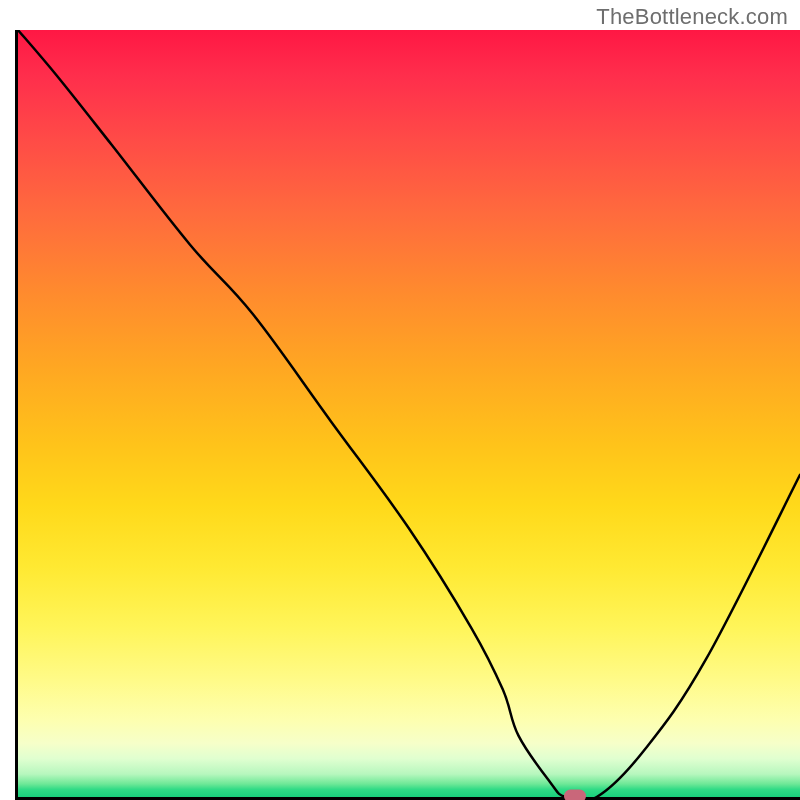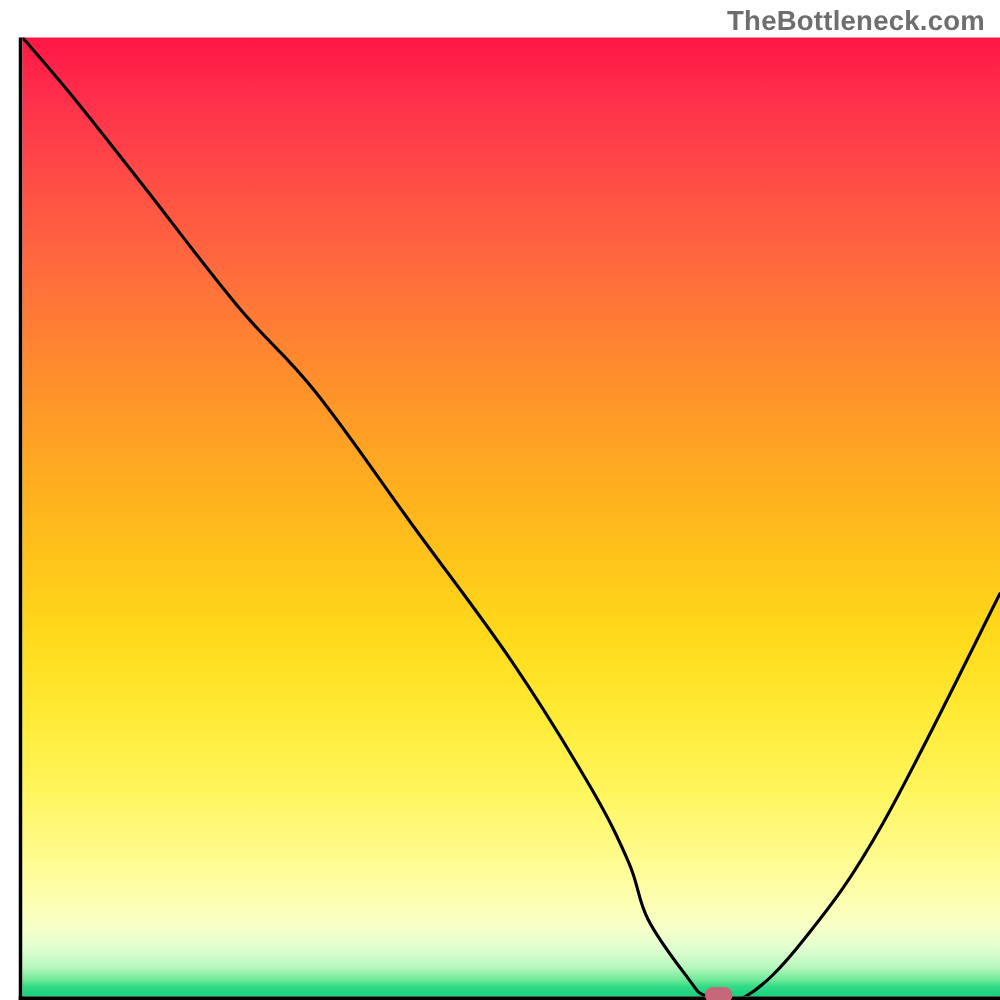--- a/index.html
+++ b/index.html
@@ -10,21 +10,21 @@
     position: relative;
     font-family: Arial, sans-serif;
     overflow: hidden;
   }
   .watermark {
     position: absolute;
     top: 4px;
     right: 12px;
     font-size: 22px;
     color: #6e6e6e;
-    font-weight: bold;
+    font-weight: normal;
     letter-spacing: 0.2px;
     z-index: 10;
   }
   .plot-area {
     position: absolute;
     left: 15px;
     top: 30px;
     width: 785px;
     height: 770px;
     border-left: 3px solid #000;

